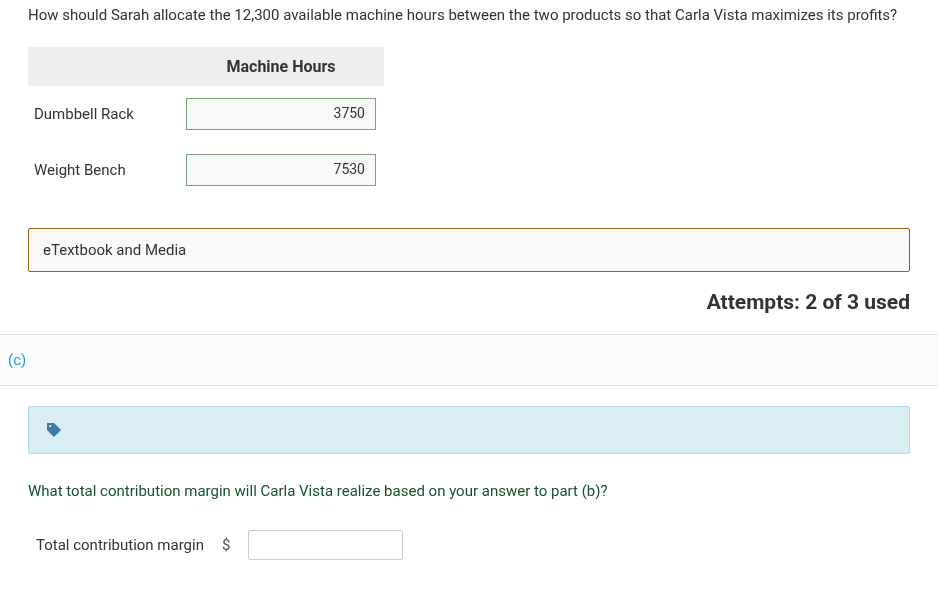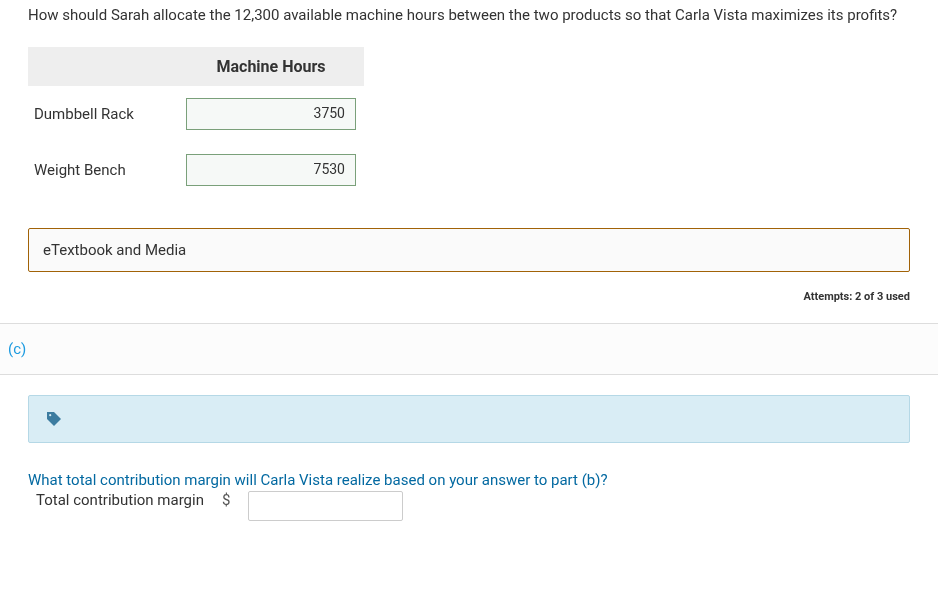--- a/index.html
+++ b/index.html
@@ -44,42 +44,42 @@
       padding: 12px 8px;
       color: #333;
       margin-left: 40px;
     }
     .machine-table td:first-child {
       padding-left: 6px;
     }
     .value-cell {
       background: #f6f9f7;
       border: 1px solid #7aa07a;
-      width: 170px;
+      width: 190px;
       height: 32px;
       text-align: right;
       padding: 6px 10px;
       display: inline-block;
       font-size: 14px;
     }
     .etextbook {
       margin: 10px 28px 10px 28px;
       border: 1px solid #a16207;
       background: #fafafa;
       padding: 12px 14px;
       color: #333;
       font-size: 15px;
       border-radius: 2px;
     }
     .attempts {
       text-align: right;
       padding: 8px 28px 20px 28px;
       color: #333;
       font-weight: bold;
-      font-size: 11px;
+      font-size: 21px;
     }
     .section-c {
       border-top: 1px solid #ddd;
       border-bottom: 1px solid #ddd;
       background: #fcfcfc;
     }
     .section-label {
       padding: 16px 8px;
       color: #1d9be0;
       font-weight: normal;
@@ -103,26 +103,27 @@
       height: 18px;
       display: flex;
       align-items: center;
       justify-content: center;
     }
     .alert-text {
       color: #3c7ca0;
       font-size: 15px;
     }
     .question-text-c {
-      color: #0369a1;
+      color: #14532d;
       line-height: 1.5;
+      margin-bottom: 28px;
     }
     .input-row {
       display: flex;
-      align-items: flex-start;
+      align-items: center;
       gap: 18px;
       padding-left: 8px;
     }
     .input-label {
       color: #333;
       font-size: 15px;
     }
     .dollar-sign {
       color: #555;
       font-size: 15px;

